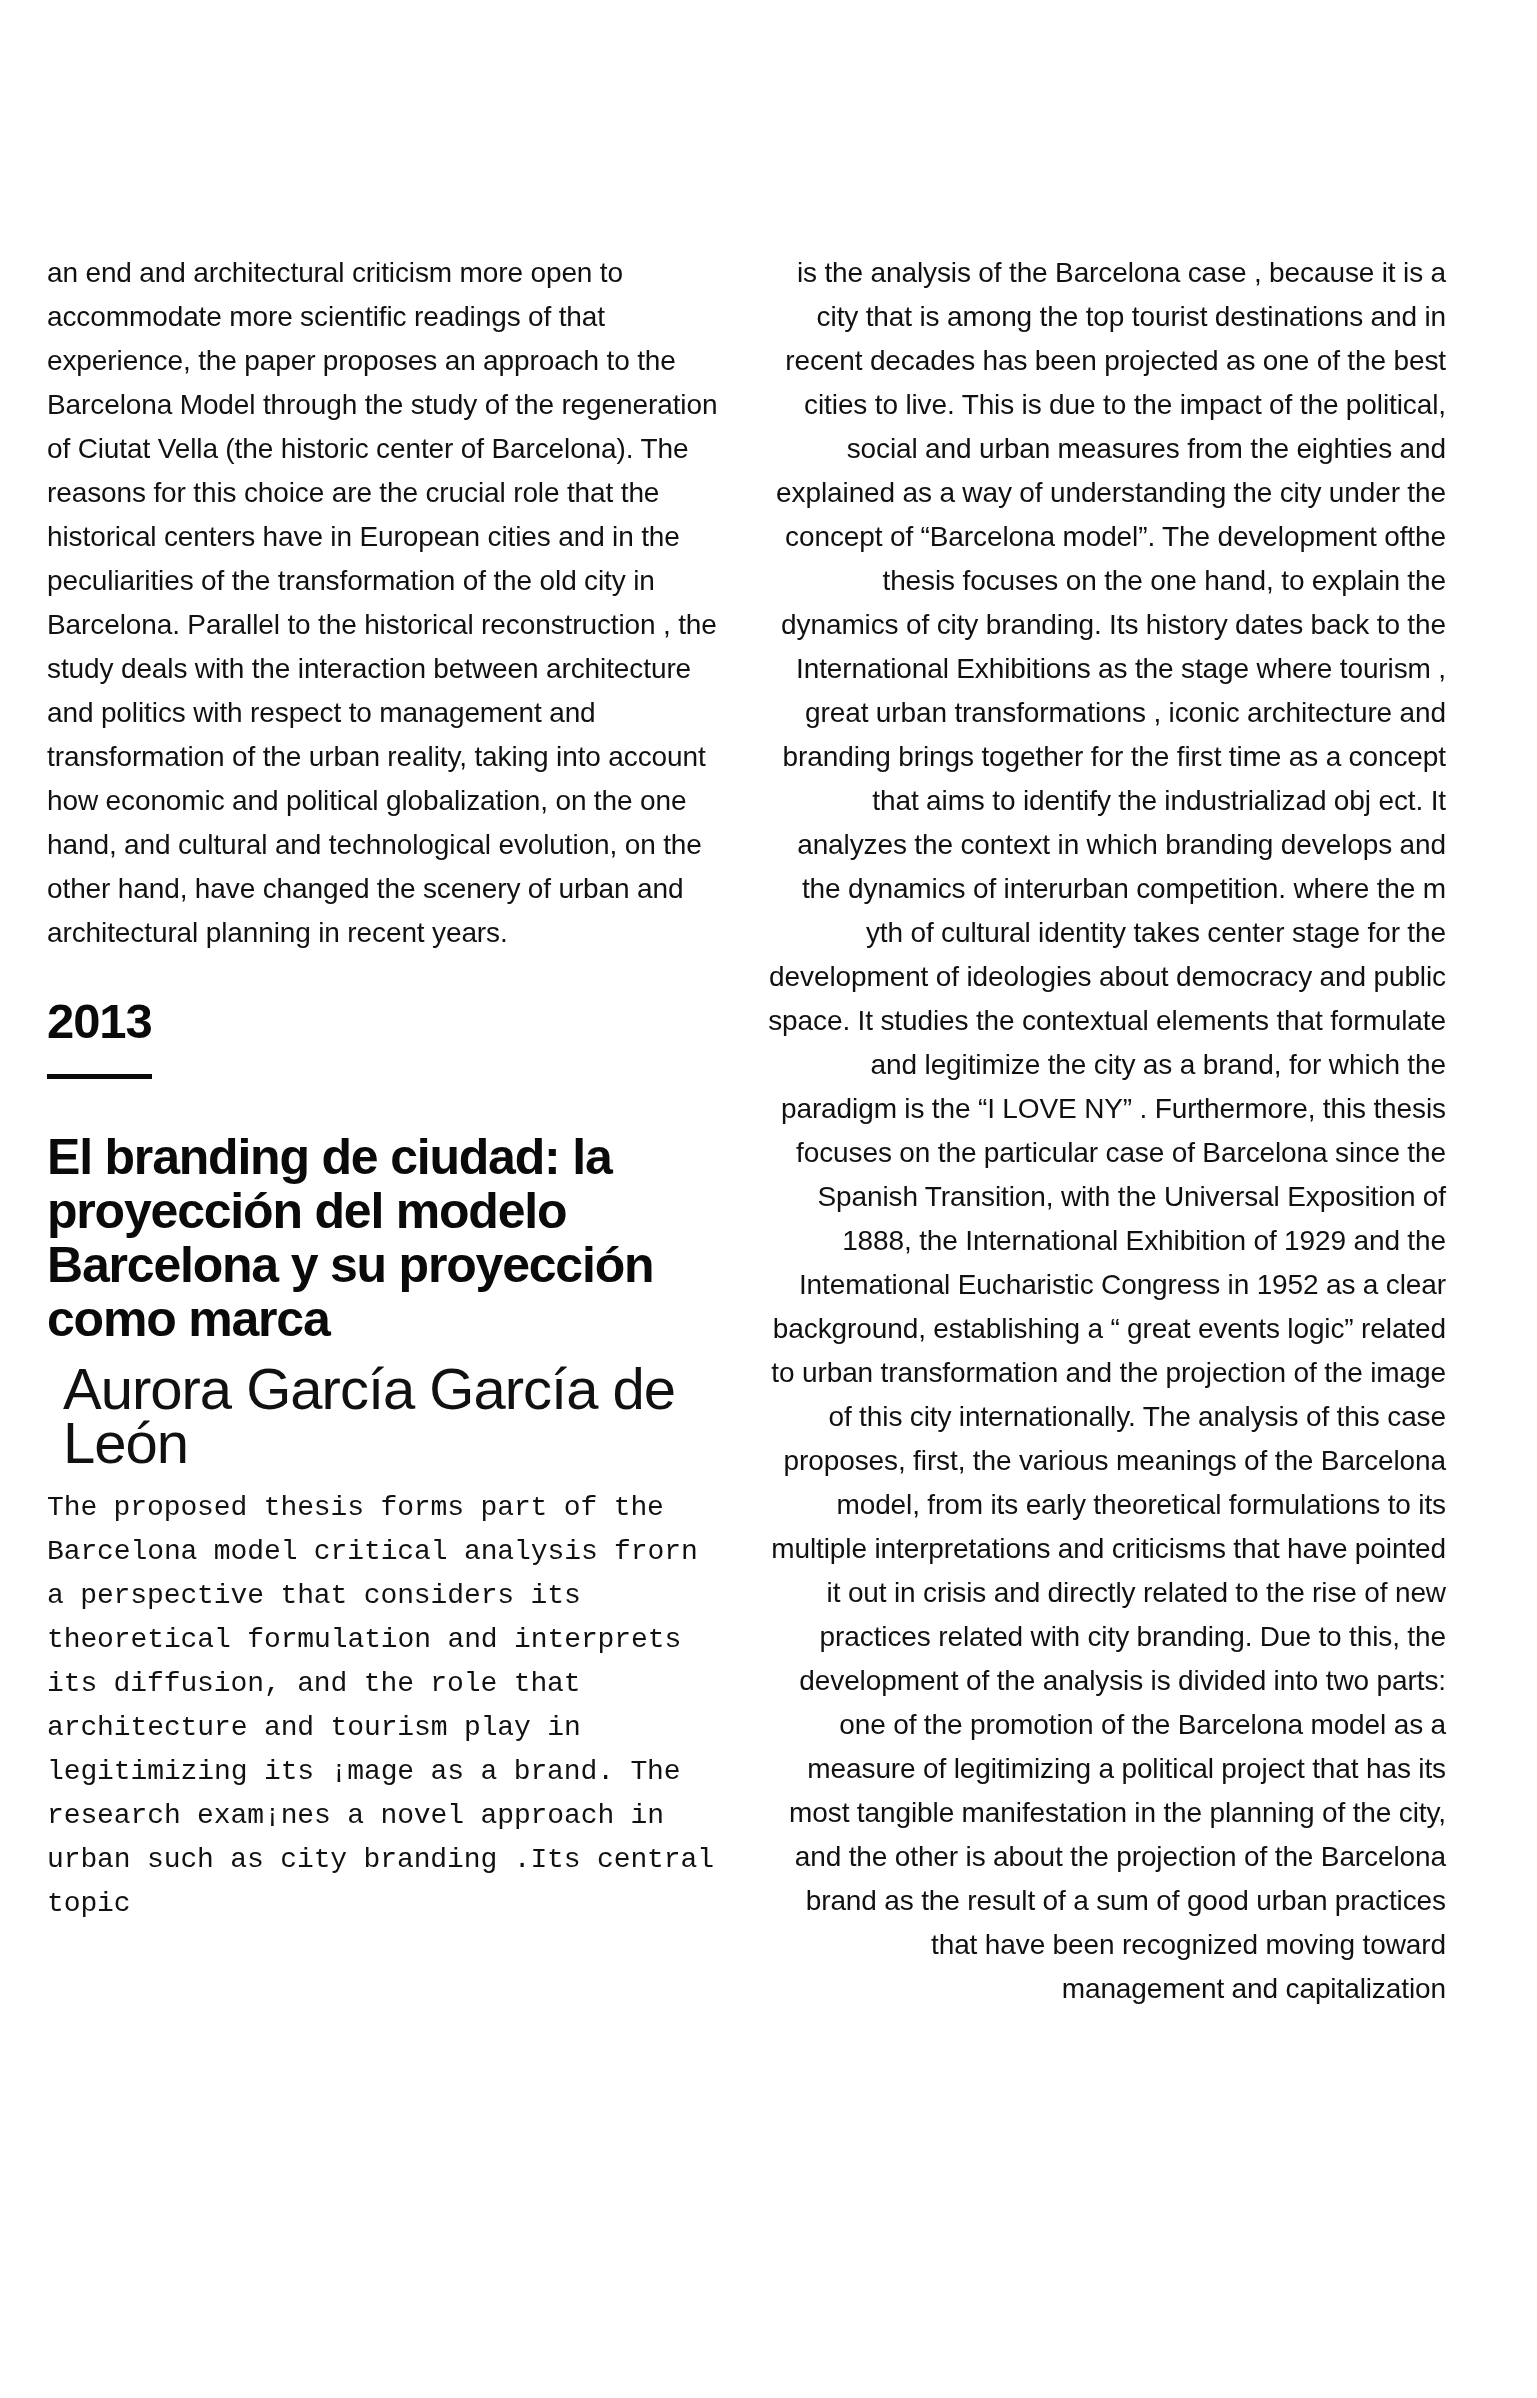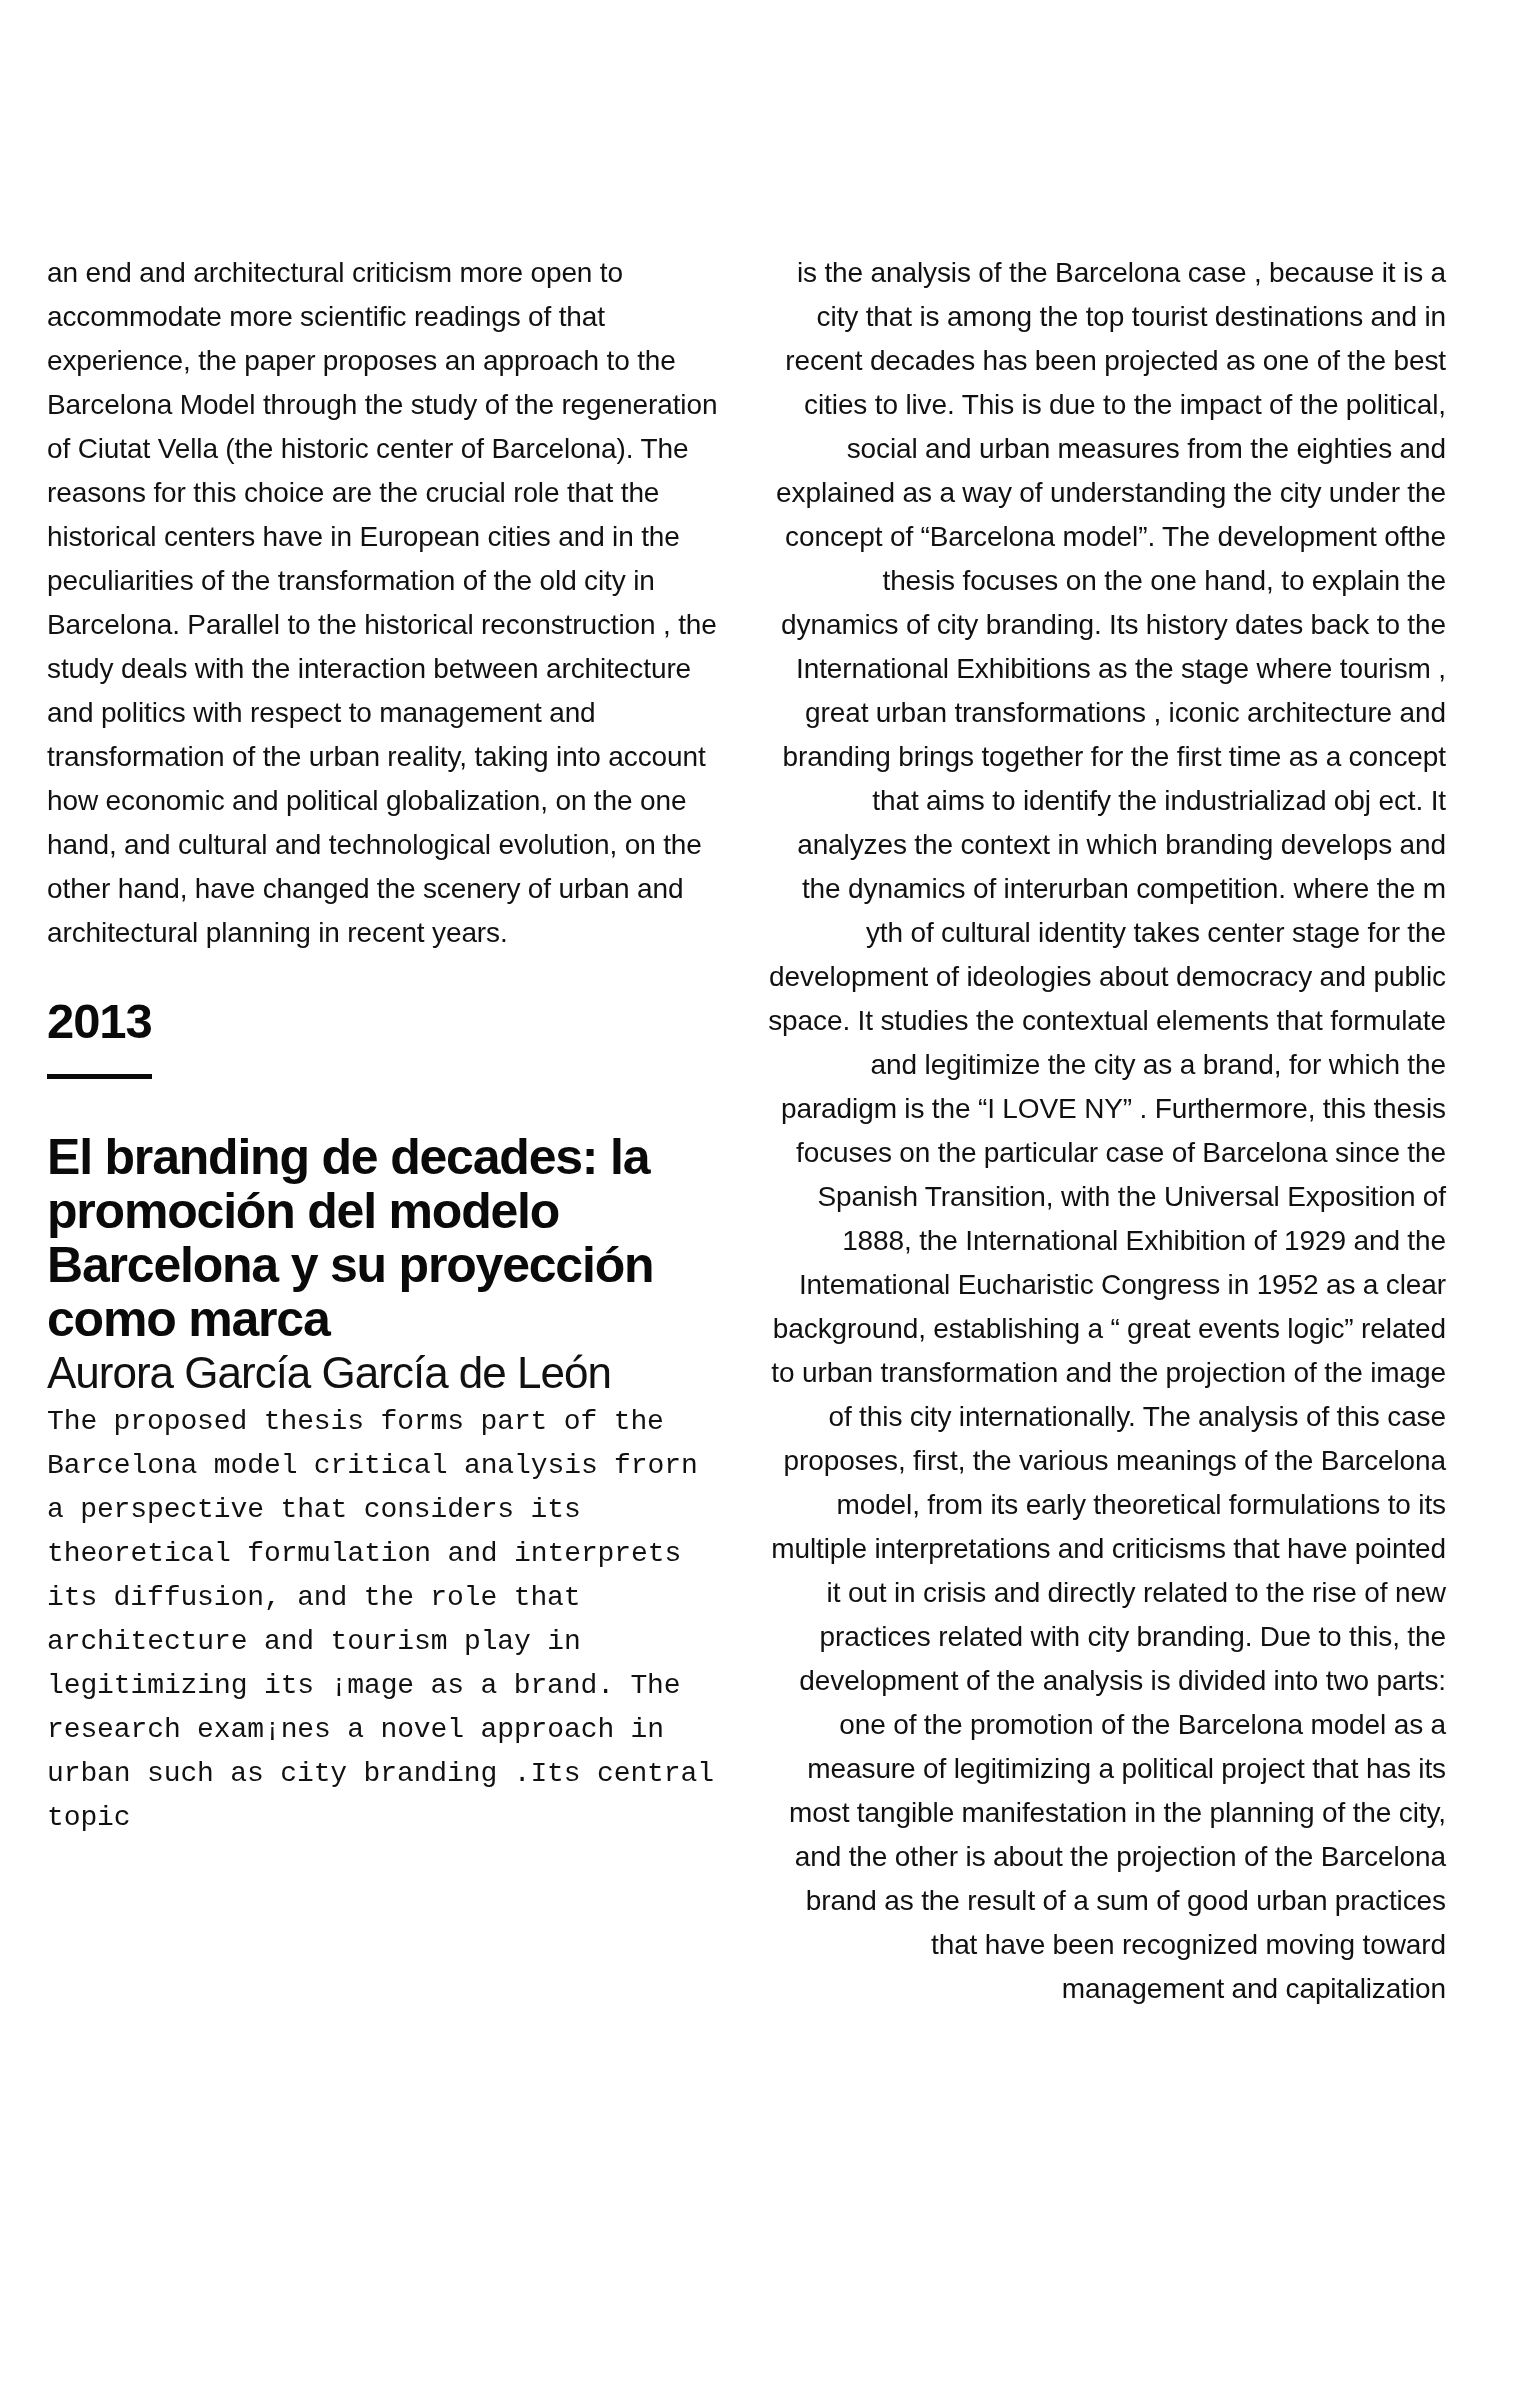--- a/index.html
+++ b/index.html
@@ -67,22 +67,22 @@
     margin: 51px 0 0 0;
     font-size: 50px;
     line-height: 54px;
     font-weight: 700;
     letter-spacing: -1.2px;
     color: #0a0a0a;
   }
 
   
   .entry-author {
-    margin: 0;
-    font-size: 44px;
+    margin: 16px;
+    font-size: 58px;
     line-height: 54px;
     font-weight: 400;
     letter-spacing: -1px;
     color: #111111;
   }
 
   
   .entry-abstract {
     margin-top: 62px;
     font-family: Liberation Mono, monospace;
@@ -100,21 +100,21 @@
   <div class="columns">
 
     <div class="col left-col">
 
       <p class="body">an end and architectural criticism more open to accommodate more scientific readings of that experience, the paper proposes an approach to the Barcelona Model through the study of the regeneration of Ciutat Vella (the historic center of Barcelona). The reasons for this choice are the crucial role that the historical centers have in European cities and in the peculiarities of the transformation of the old city in Barcelona. Parallel to the historical reconstruction , the study deals with the interaction between architecture and politics with respect to management and transformation of the urban reality, taking into account how economic and political globalization, on the one hand, and cultural and technological evolution, on the other hand, have changed the scenery of urban and architectural planning in recent years.</p>
 
       <div class="year-wrap">
         <span class="year">2013</span>
       </div>
 
-      <h1 class="entry-title">El branding de decades: la promoción del modelo Barcelona y su proyección como marca</h1>
+      <h1 class="entry-title">El branding de ciudad: la proyección del modelo Barcelona y su proyección como marca</h1>
 
       <p class="entry-author">Aurora García García de León</p>
 
       <p class="body entry-abstract">The proposed thesis forms part of the Barcelona model critical analysis frorn a perspective that considers its theoretical formulation and interprets its diffusion, and the role that architecture and tourism play in legitimizing its ¡mage as a brand. The research exam¡nes a novel approach in urban such as city branding .Its central topic</p>
 
     </div>
 
     <div class="col right-col">
 
       <p class="body">is the analysis of the Barcelona case , because it is a city that is among the top tourist destinations and in recent decades has been projected as one of the best cities to live. This is due to the impact of the political, social and urban measures from the eighties and explained as a way of understanding the city under the concept of “Barcelona model”. The development ofthe thesis focuses on the one hand, to explain the dynamics of city branding. Its history dates back to the International Exhibitions as the stage where tourism , great urban transformations , iconic architecture and branding brings together for the first time as a concept that aims to identify the industrializad obj ect. It analyzes the context in which branding develops and the dynamics of interurban competition. where the m yth of cultural identity takes center stage for the development of ideologies about democracy and public space. It studies the contextual elements that formulate and legitimize the city as a brand, for which the paradigm is the “I LOVE NY” . Furthermore, this thesis focuses on the particular case of Barcelona since the Spanish Transition, with the Universal Exposition of 1888, the International Exhibition of 1929 and the Intemational Eucharistic Congress in 1952 as a clear background, establishing a “ great events logic” related to urban transformation and the projection of the image of this city internationally. The analysis of this case proposes, first, the various meanings of the Barcelona model, from its early theoretical formulations to its multiple interpretations and criticisms that have pointed it out in crisis and directly related to the rise of new practices related with city branding. Due to this, the development of the analysis is divided into two parts: one of the promotion of the Barcelona model as a measure of legitimizing a political project that has its most tangible manifestation in the planning of the city, and the other is about the projection of the Barcelona brand as the result of a sum of good urban practices that have been recognized moving toward management and capitalization</p>

